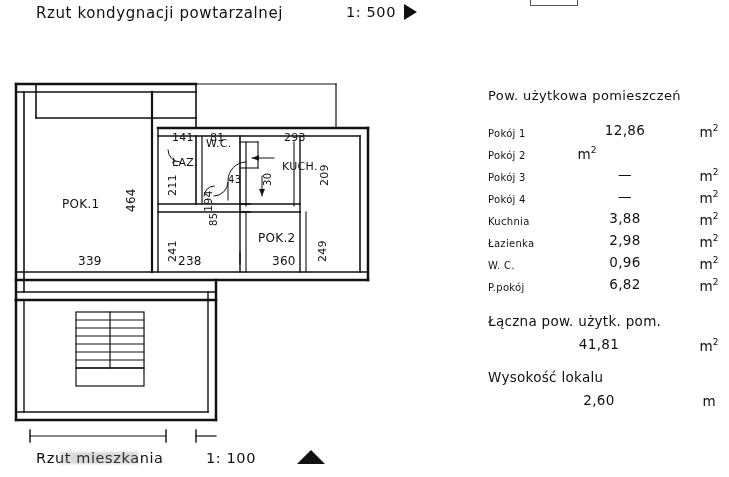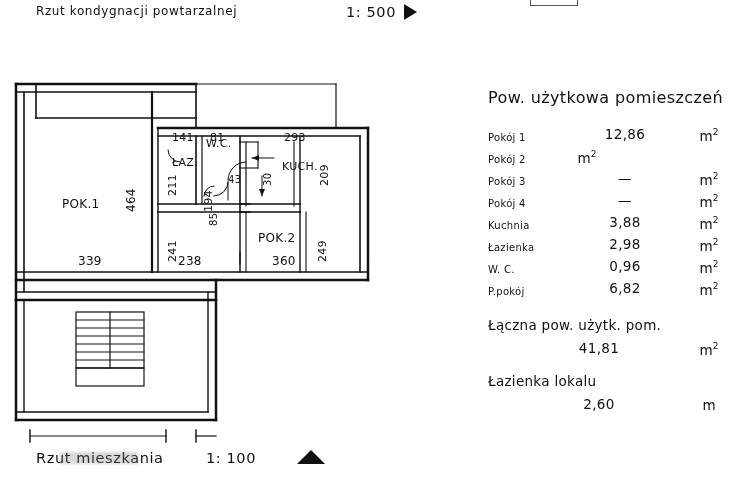--- a/index.html
+++ b/index.html
@@ -17,21 +17,21 @@
   }
   .page {
     position: absolute;
     inset: 0;
   }
   
   .top-title {
     position: absolute;
     left: 36px;
     top: 4px;
-    font-size: 12px;
+    font-size: 15px;
     letter-spacing: 0.6px;
     white-space: nowrap;
     text-align: right;
   }
   .top-scale {
     position: absolute;
     left: 346px;
     top: 4px;
     font-size: 14.5px;
     letter-spacing: 0.6px;
@@ -96,21 +96,21 @@
   }
   
   .table {
     position: absolute;
     left: 488px;
     top: 88px;
     width: 236px;
     font-size: 13.5px;
   }
   .table-title {
-    font-size: 16px;
+    font-size: 13px;
     letter-spacing: 0.4px;
     margin-bottom: 14px;
     white-space: nowrap;
   }
   .row {
     display: flex;
     align-items: flex-end;
     height: 22px;
     white-space: nowrap;
   }
@@ -393,21 +393,21 @@
     <div class="total-title">Łączna  pow. użytk. pom.</div>
     <div class="row total-row">
       <span class="label"></span>
       <span class="dots">
           <span class="value">41,81</span>
         </span>
       <span class="unit"><span>m</span><sup>2</sup></span>
     </div>
 
     <div class="gap-1"></div>
-    <div class="height-title">Łazienka lokalu</div>
+    <div class="height-title">Wysokość lokalu</div>
     <div class="row total-row">
       <span class="label"></span>
       <span class="dots">
           <span class="value">2,60</span>
         </span>
       <span class="unit">m</span>
     </div>
   </div>
 
 </div>

